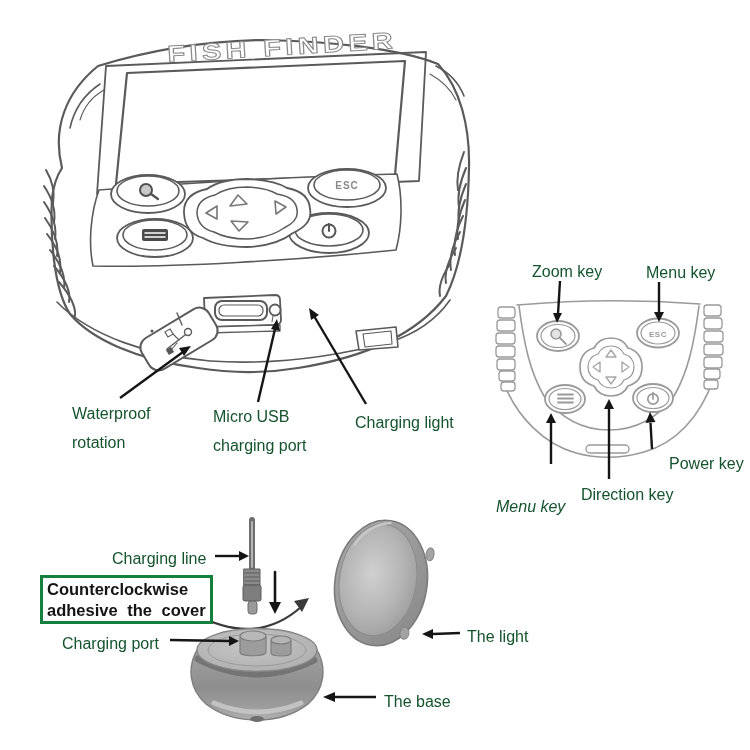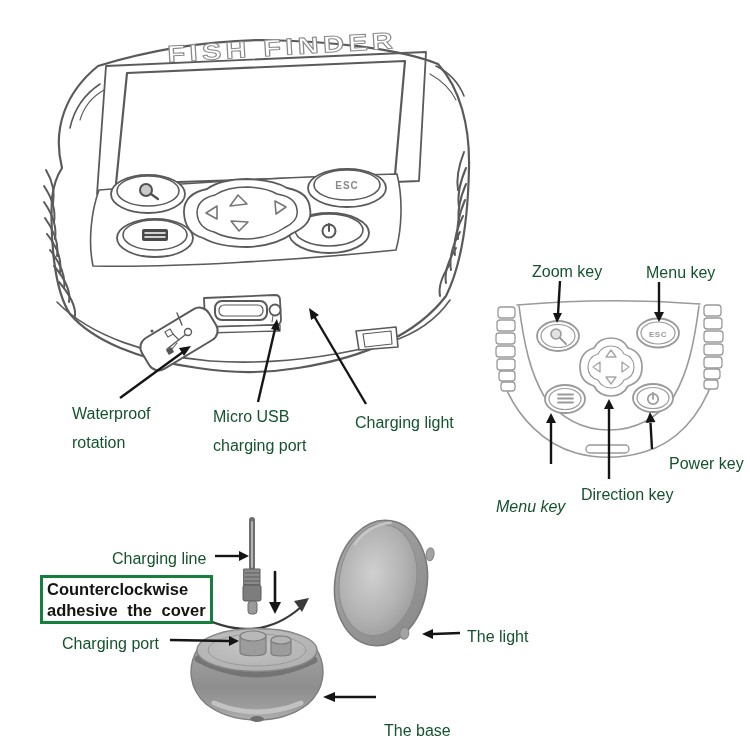--- a/index.html
+++ b/index.html
@@ -328,15 +328,15 @@
 <div class="lbl" style="left:581px;top:480px;">Direction key</div>
 <div class="lbl" style="left:669px;top:449px;">Power key</div>
 
 <div class="lbl" style="left:112px;top:544px;">Charging line</div>
 <div class="note-box">
   <span class="ln" style="display:block;">Counterclockwise</span>
   <span class="ln ln2" style="display:block;">adhesive the cover</span>
 </div>
 <div class="lbl" style="left:62px;top:629px;">Charging port</div>
 <div class="lbl" style="left:467px;top:622px;">The light</div>
-<div class="lbl" style="left:384px;top:687px;margin-top:29px;">The base</div>
+<div class="lbl" style="left:384px;top:687px;">The base</div>
 
 </div>
 
 </body></html>

